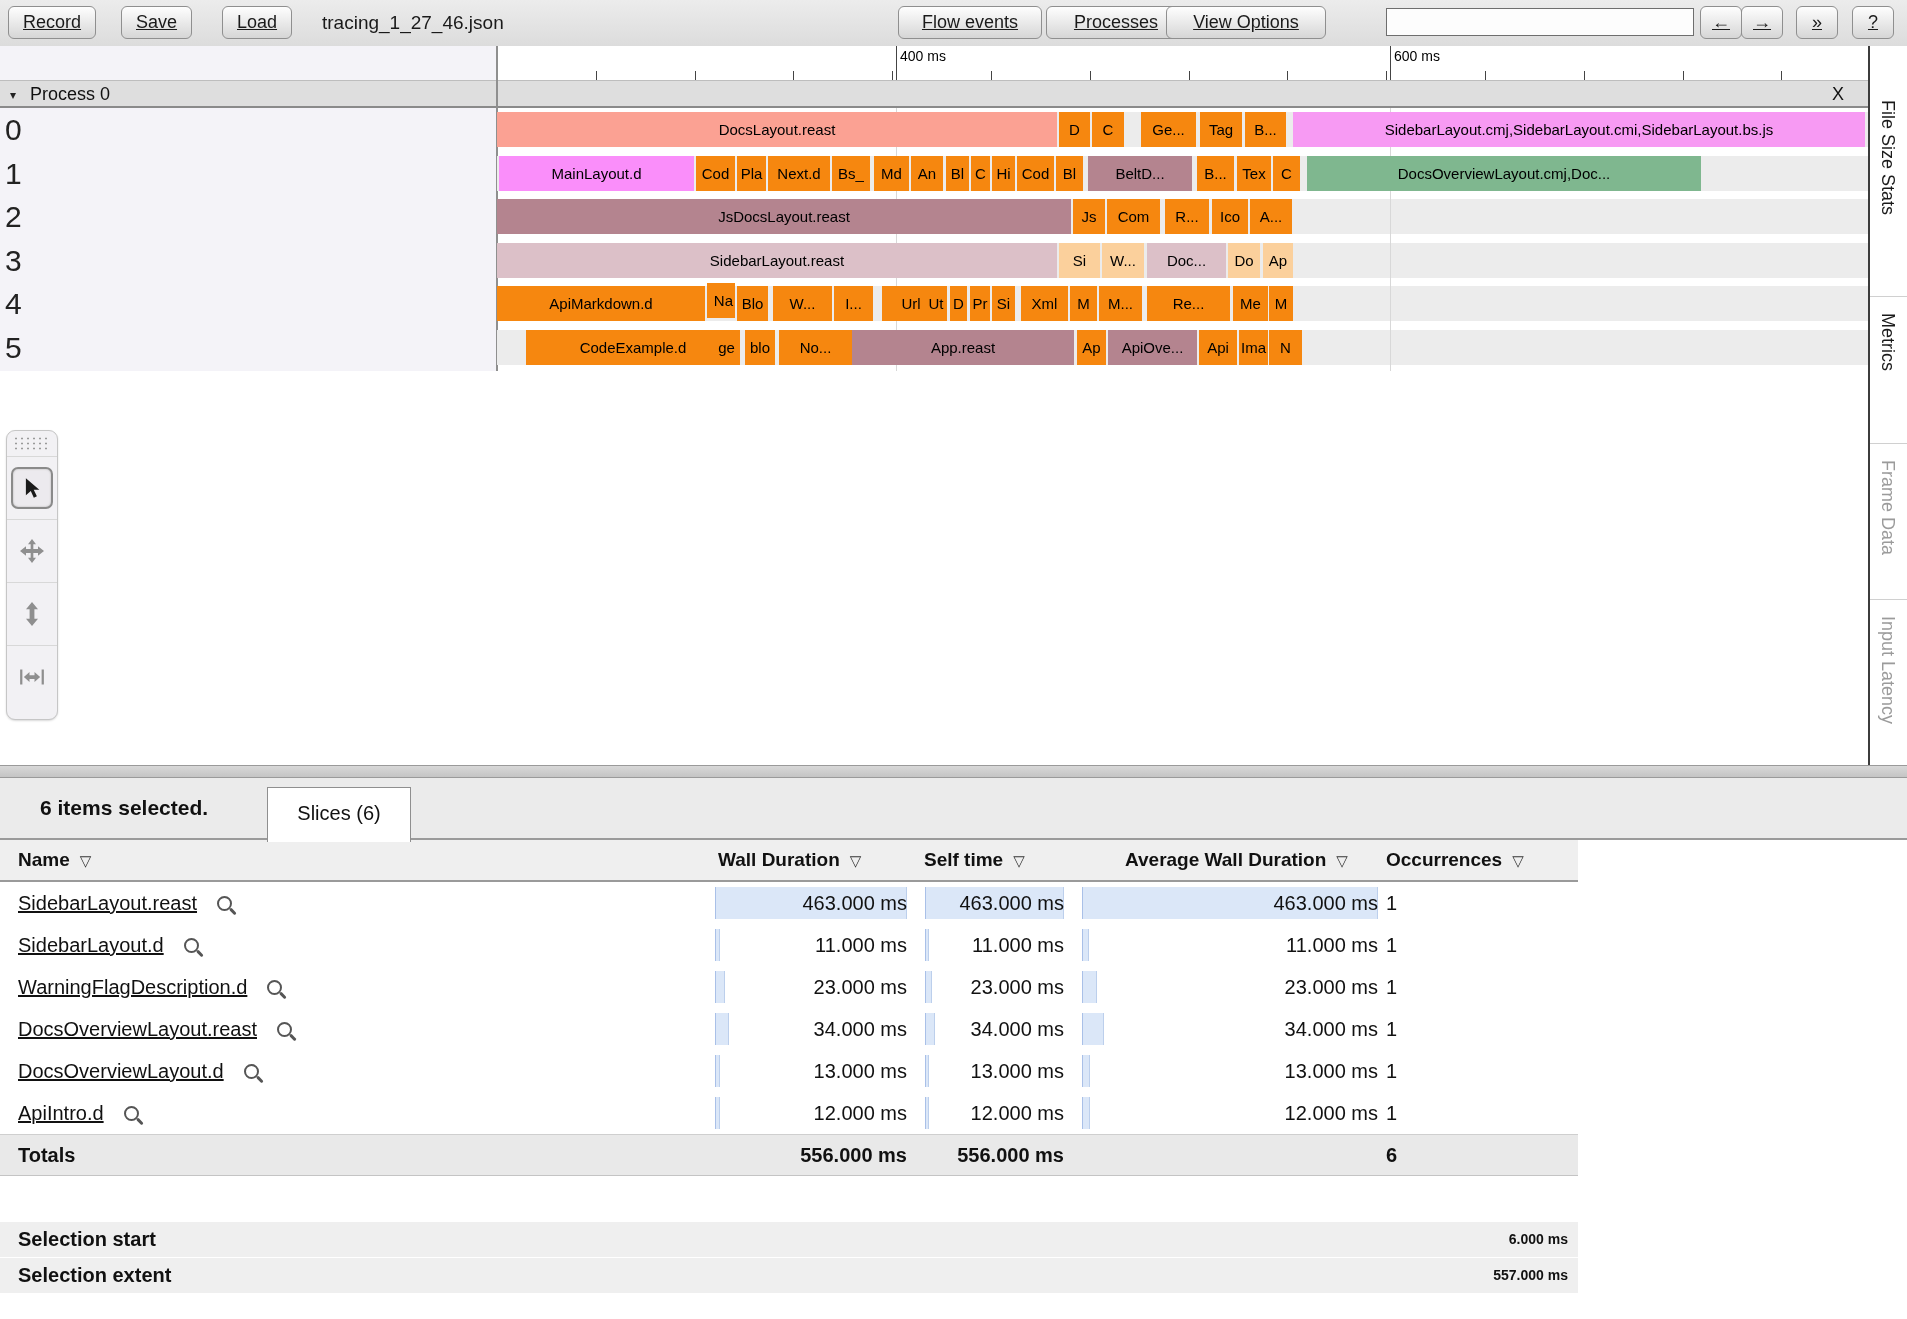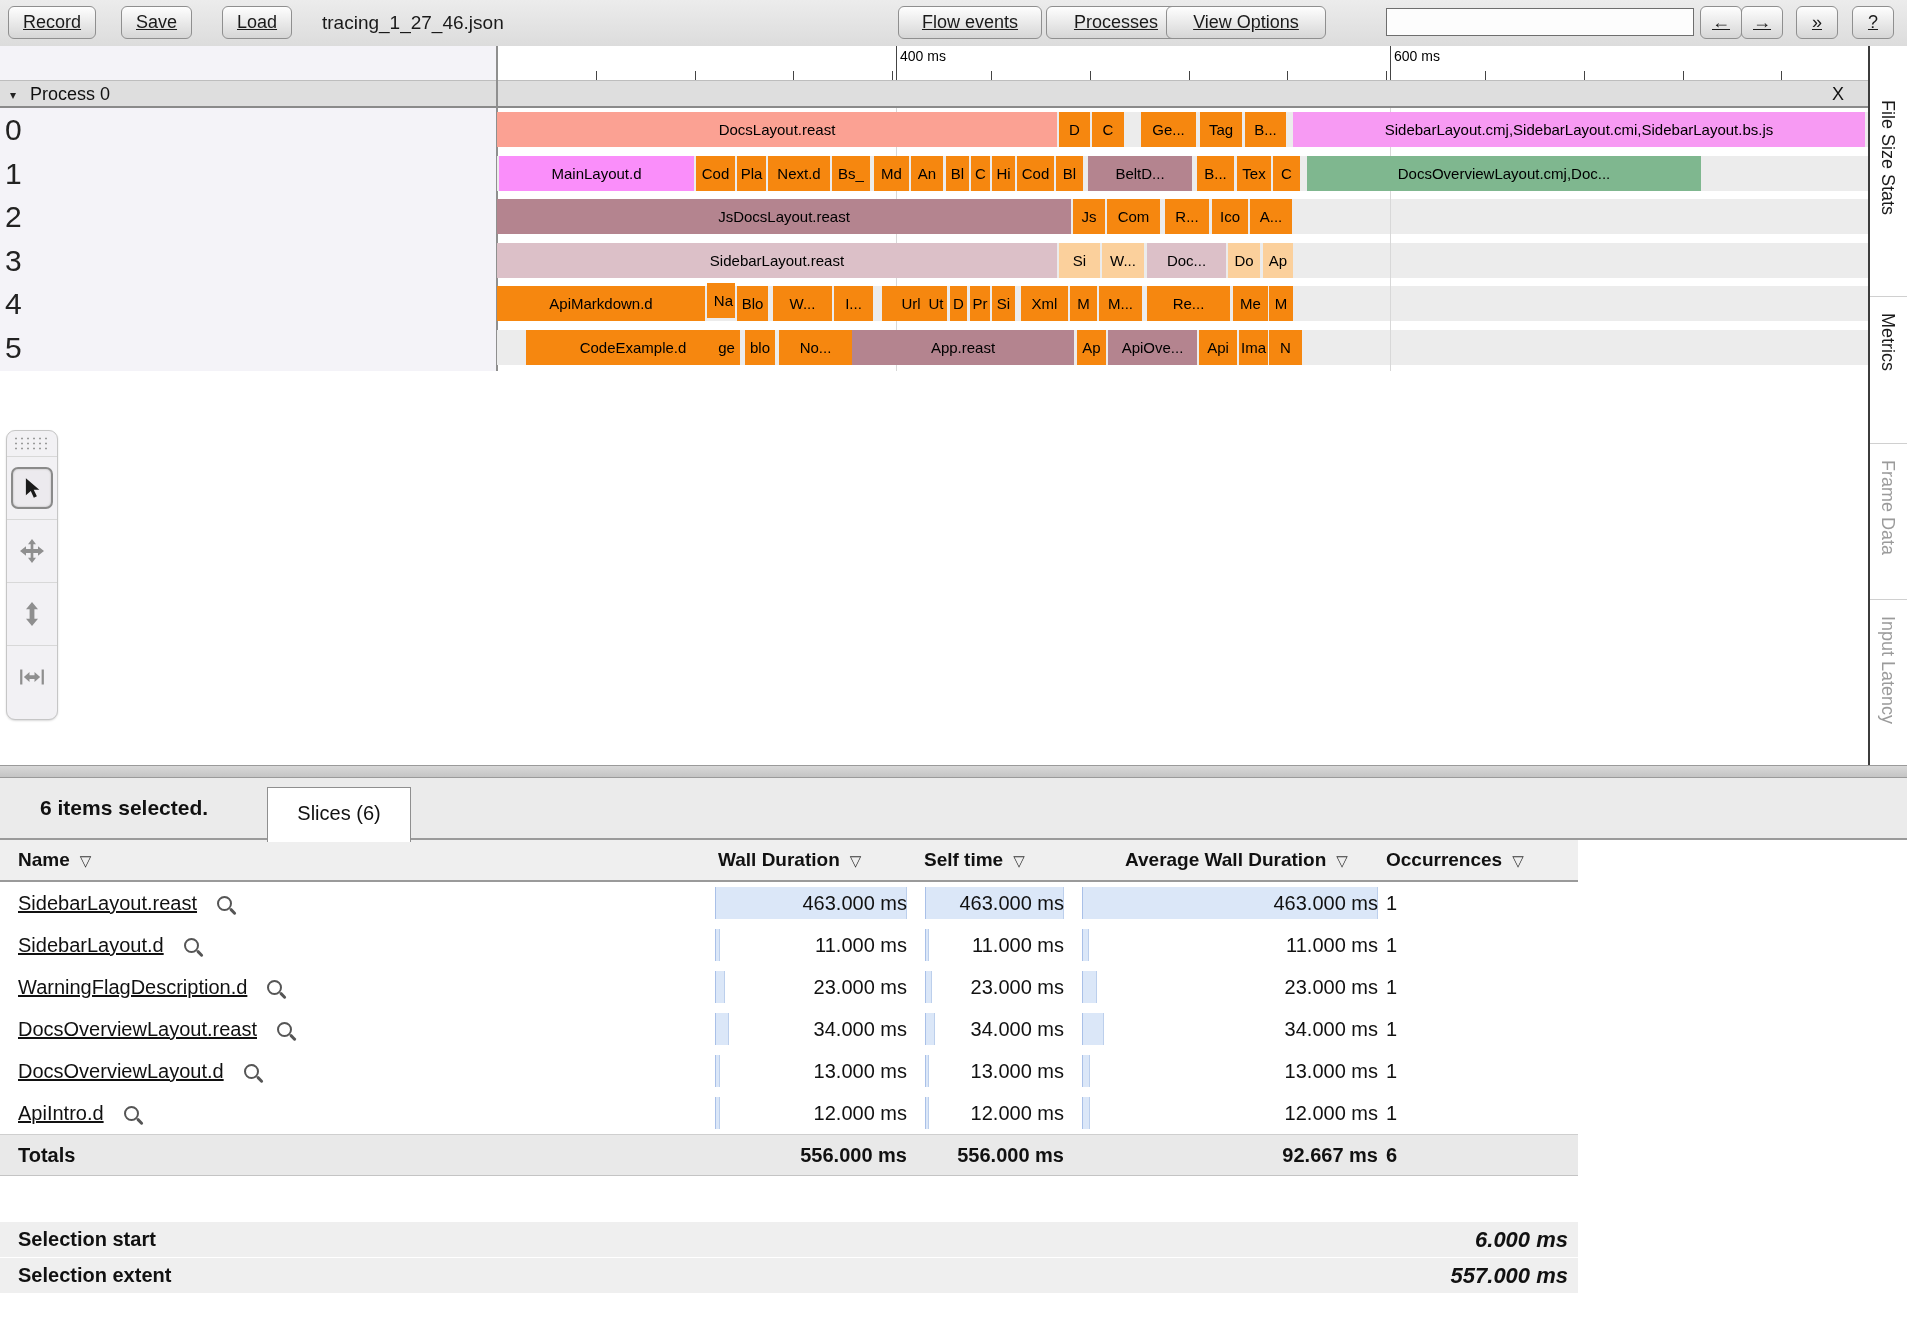--- a/index.html
+++ b/index.html
@@ -75,21 +75,21 @@
   .mag::after{content:"";position:absolute;width:8px;height:2.5px;background:#555;transform:rotate(45deg);right:-7px;bottom:-3px;border-radius:2px;}
   .dcell{position:absolute;top:5px;height:32px;}
   .dbar{position:absolute;left:0;top:0;height:32px;background:#dbe7f8;border-left:1px solid #a9c0e8;border-right:1px solid #bccfec;box-sizing:border-box;}
   .dval{position:absolute;right:0;top:0;width:100%;text-align:right;font-size:20px;line-height:32px;color:#111;}
   .occ{position:absolute;left:1386px;line-height:42px;font-size:20px;color:#111;}
   .totalsrow{position:absolute;left:0;width:1578px;height:42px;background:#e9e9e9;border-top:1px solid #cfcfcf;border-bottom:1px solid #c4c4c4;box-sizing:border-box;}
   .totlabel{position:absolute;left:18px;line-height:40px;font-size:20px;font-weight:bold;}
   .totval{position:absolute;top:0;text-align:right;font-size:20px;font-weight:bold;line-height:40px;}
   .selinfo-row{position:absolute;left:0;width:1578px;height:35px;background:#efefef;}
   .sel-label{position:absolute;left:18px;line-height:35px;font-size:20px;font-weight:bold;}
-  .sel-val{position:absolute;right:10px;line-height:35px;font-size:22px;font-weight:bold;font-style:italic;}
+  .sel-val{position:absolute;right:10px;line-height:35px;font-size:14px;font-weight:bold;}
 </style>
 </head>
 <body>
 
 <div class="app">
 
   <div class="toolbar">
     <button class="tb-btn" style="left:8px;">Record</button>
     <button class="tb-btn" style="left:121px;">Save</button>
     <button class="tb-btn" style="left:222px;">Load</button>
@@ -365,21 +365,20 @@
           <div class="dcell" style="left: 1082px; width: 296px;">
             <div class="dbar" style="width: 7.67171px;"></div>
             <div class="dval">12.000 ms</div>
           </div>
           <div class="occ">1</div>
         </div>
         <div class="totalsrow" style="top: 356px;">
           <div class="totlabel">Totals</div>
           <div class="totval" style="left: 715px; width: 192px;">556.000 ms</div>
           <div class="totval" style="left: 925px; width: 139px;">556.000 ms</div>
-          <div class="totval" style="left: 1082px; width: 296px;">92.667 ms</div>
           <div class="occ" style="font-weight: bold; line-height: 40px;">6</div>
         </div>
       </div>
     <div id="selinfo">
       <div class="selinfo-row" style="top:444px;">
         <span class="sel-label">Selection start</span>
         <span class="sel-val">6.000 ms</span>
       </div>
       <div class="selinfo-row" style="top:480px;">
         <span class="sel-label">Selection extent</span>

